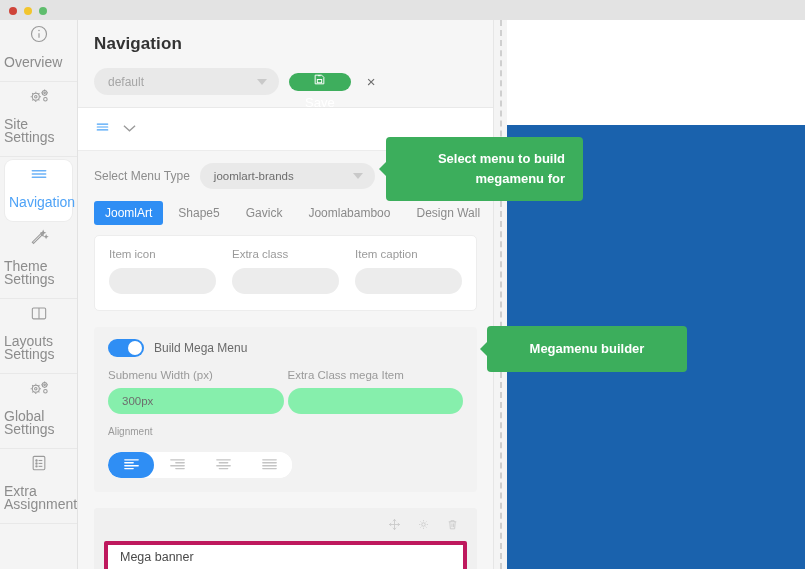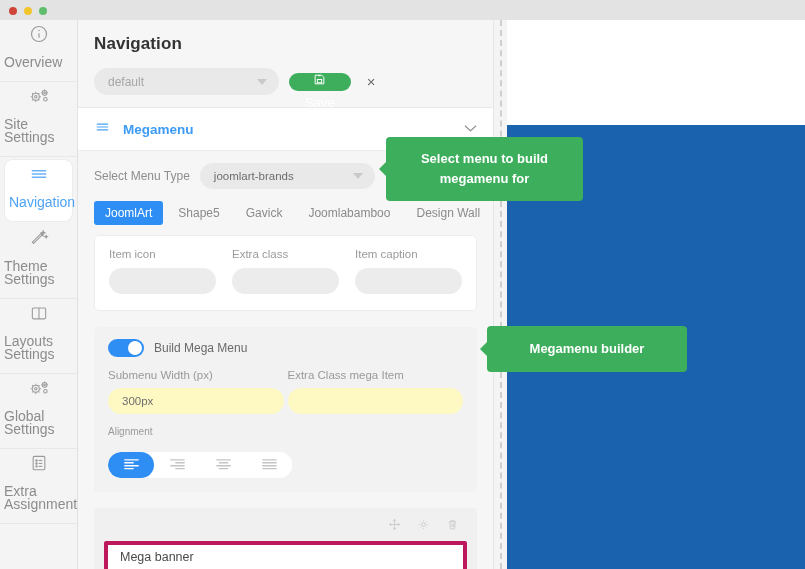--- a/index.html
+++ b/index.html
@@ -126,21 +126,21 @@
     position:relative; cursor:pointer; flex:0 0 36px;
   }
   .toggle .knob {
     position:absolute; top:2px; right:2px; width:14px; height:14px;
     border-radius:50%; background:#fff;
   }
   .toggle-label { font-size:12px; color:#6a6a6a; }
 
   .two-col { display:flex; gap:4px; }
   .two-col .field-label { font-size:11.5px; color:#9a9a9a; margin-bottom:7px;}
-  .w-input { height:26px; background:#fef9c3; border-radius:13px; border:none;
+  .w-input { height:26px; background:#86efac; border-radius:13px; border:none;
              width:100%; padding:0 14px; font-size:11.5px; color:#6d6d6d;
              font-family:"Liberation Sans",sans-serif;}
 
   .align-wrap { margin-top:12px; }
   .align-label { font-size:10px; color:#9a9a9a; margin-bottom:15px; }
   .align-group {
     display:inline-flex; background:#fff; border-radius:14px; padding:0; overflow:hidden;
   }
   .align-btn {
     width:46px; height:26px; display:flex; align-items:center; justify-content:center;
@@ -182,21 +182,21 @@
   .callout {
     position:absolute; background:#3cae5c; color:#fff;
     border-radius:4px; text-align:center; font-size:13px; font-weight:bold;
     line-height:20px; padding:12px 18px; z-index:20;
   }
   .callout::before {
     content:""; position:absolute; left:-7px; top:50%; transform:translateY(-50%);
     width:0;height:0;border-top:8px solid transparent;border-bottom:8px solid transparent;
     border-right:8px solid #3cae5c;
   }
-  #callout-menu { left:386px; top:137px; width:197px; }
+  #callout-menu { left:386px; top:137px; width:197px;text-align:right; }
   #callout-builder { left:487px; top:326px; width:200px; padding:13px 10px; }
 
 </style>
 </head>
 <body>
 
 <div class="window">
 
   <div class="titlebar">
     <div class="dots">
@@ -328,21 +328,20 @@
     </div>
 
     <div class="acc-head">
       <span>
         <svg width="17" height="14" viewBox="0 0 24 24" stroke="#4aa3f7" stroke-width="2" stroke-linecap="round">
           <line x1="3" y1="7" x2="21" y2="7"></line>
             <line x1="3" y1="12" x2="21" y2="12"></line>
             <line x1="3" y1="17" x2="21" y2="17"></line>
         </svg>
       </span>
-      <span class="acc-title">Megamenu</span>
       <span class="acc-chevron">
         <svg width="13" height="9" viewBox="0 0 14 9" fill="none" stroke="#9a9a9a" stroke-width="1.4">
           <path d="M1 1.5L7 7l6-5.5"></path>
         </svg>
       </span>
     </div>
 
     <div class="menutype-row">
       <span class="menutype-label">Select Menu Type</span>
       <div class="menutype-select">

